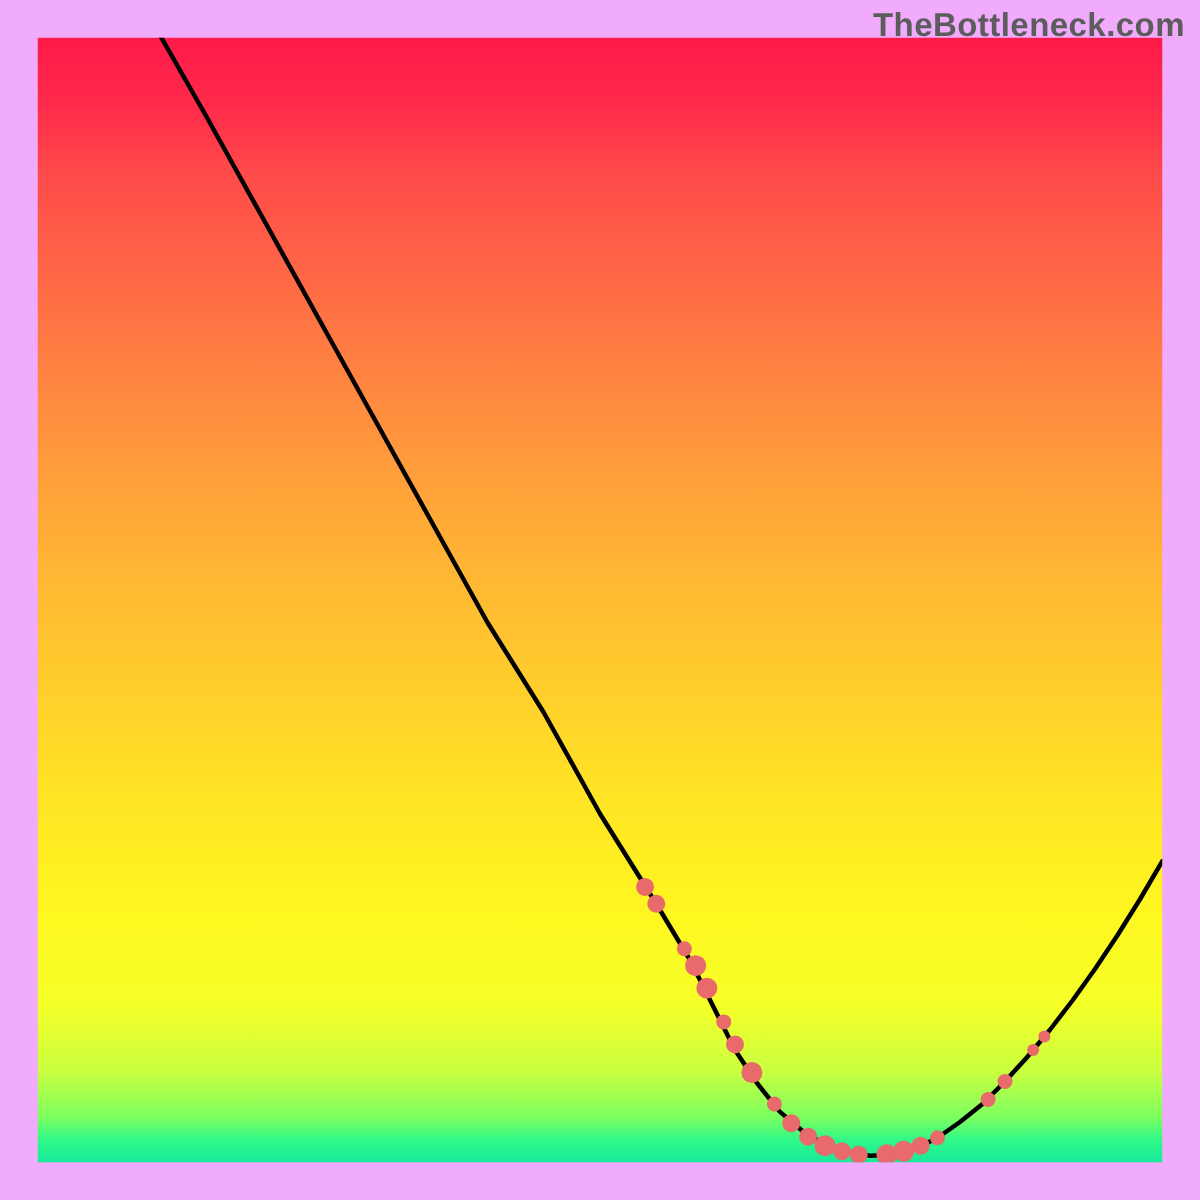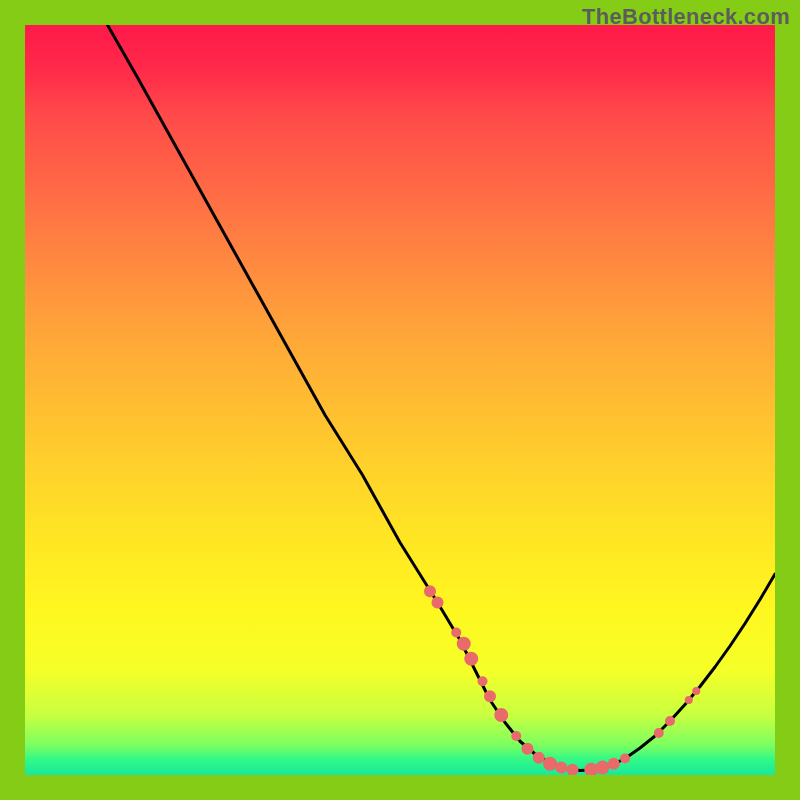--- a/index.html
+++ b/index.html
@@ -8,21 +8,21 @@
     width: 800px;
     height: 800px;
     background: #000;
     font-family: Arial, Helvetica, sans-serif;
     overflow: hidden;
   }
   .outer {
     position: relative;
     width: 800px;
     height: 800px;
-    background: #84cc16;
+    background: #f0abfc;
   }
   .watermark {
     position: absolute;
     top: 4px;
     right: 10px;
     color: #5c5c5c;
     font-size: 22px;
     font-weight: 600;
     letter-spacing: 0.3px;
     z-index: 30;

